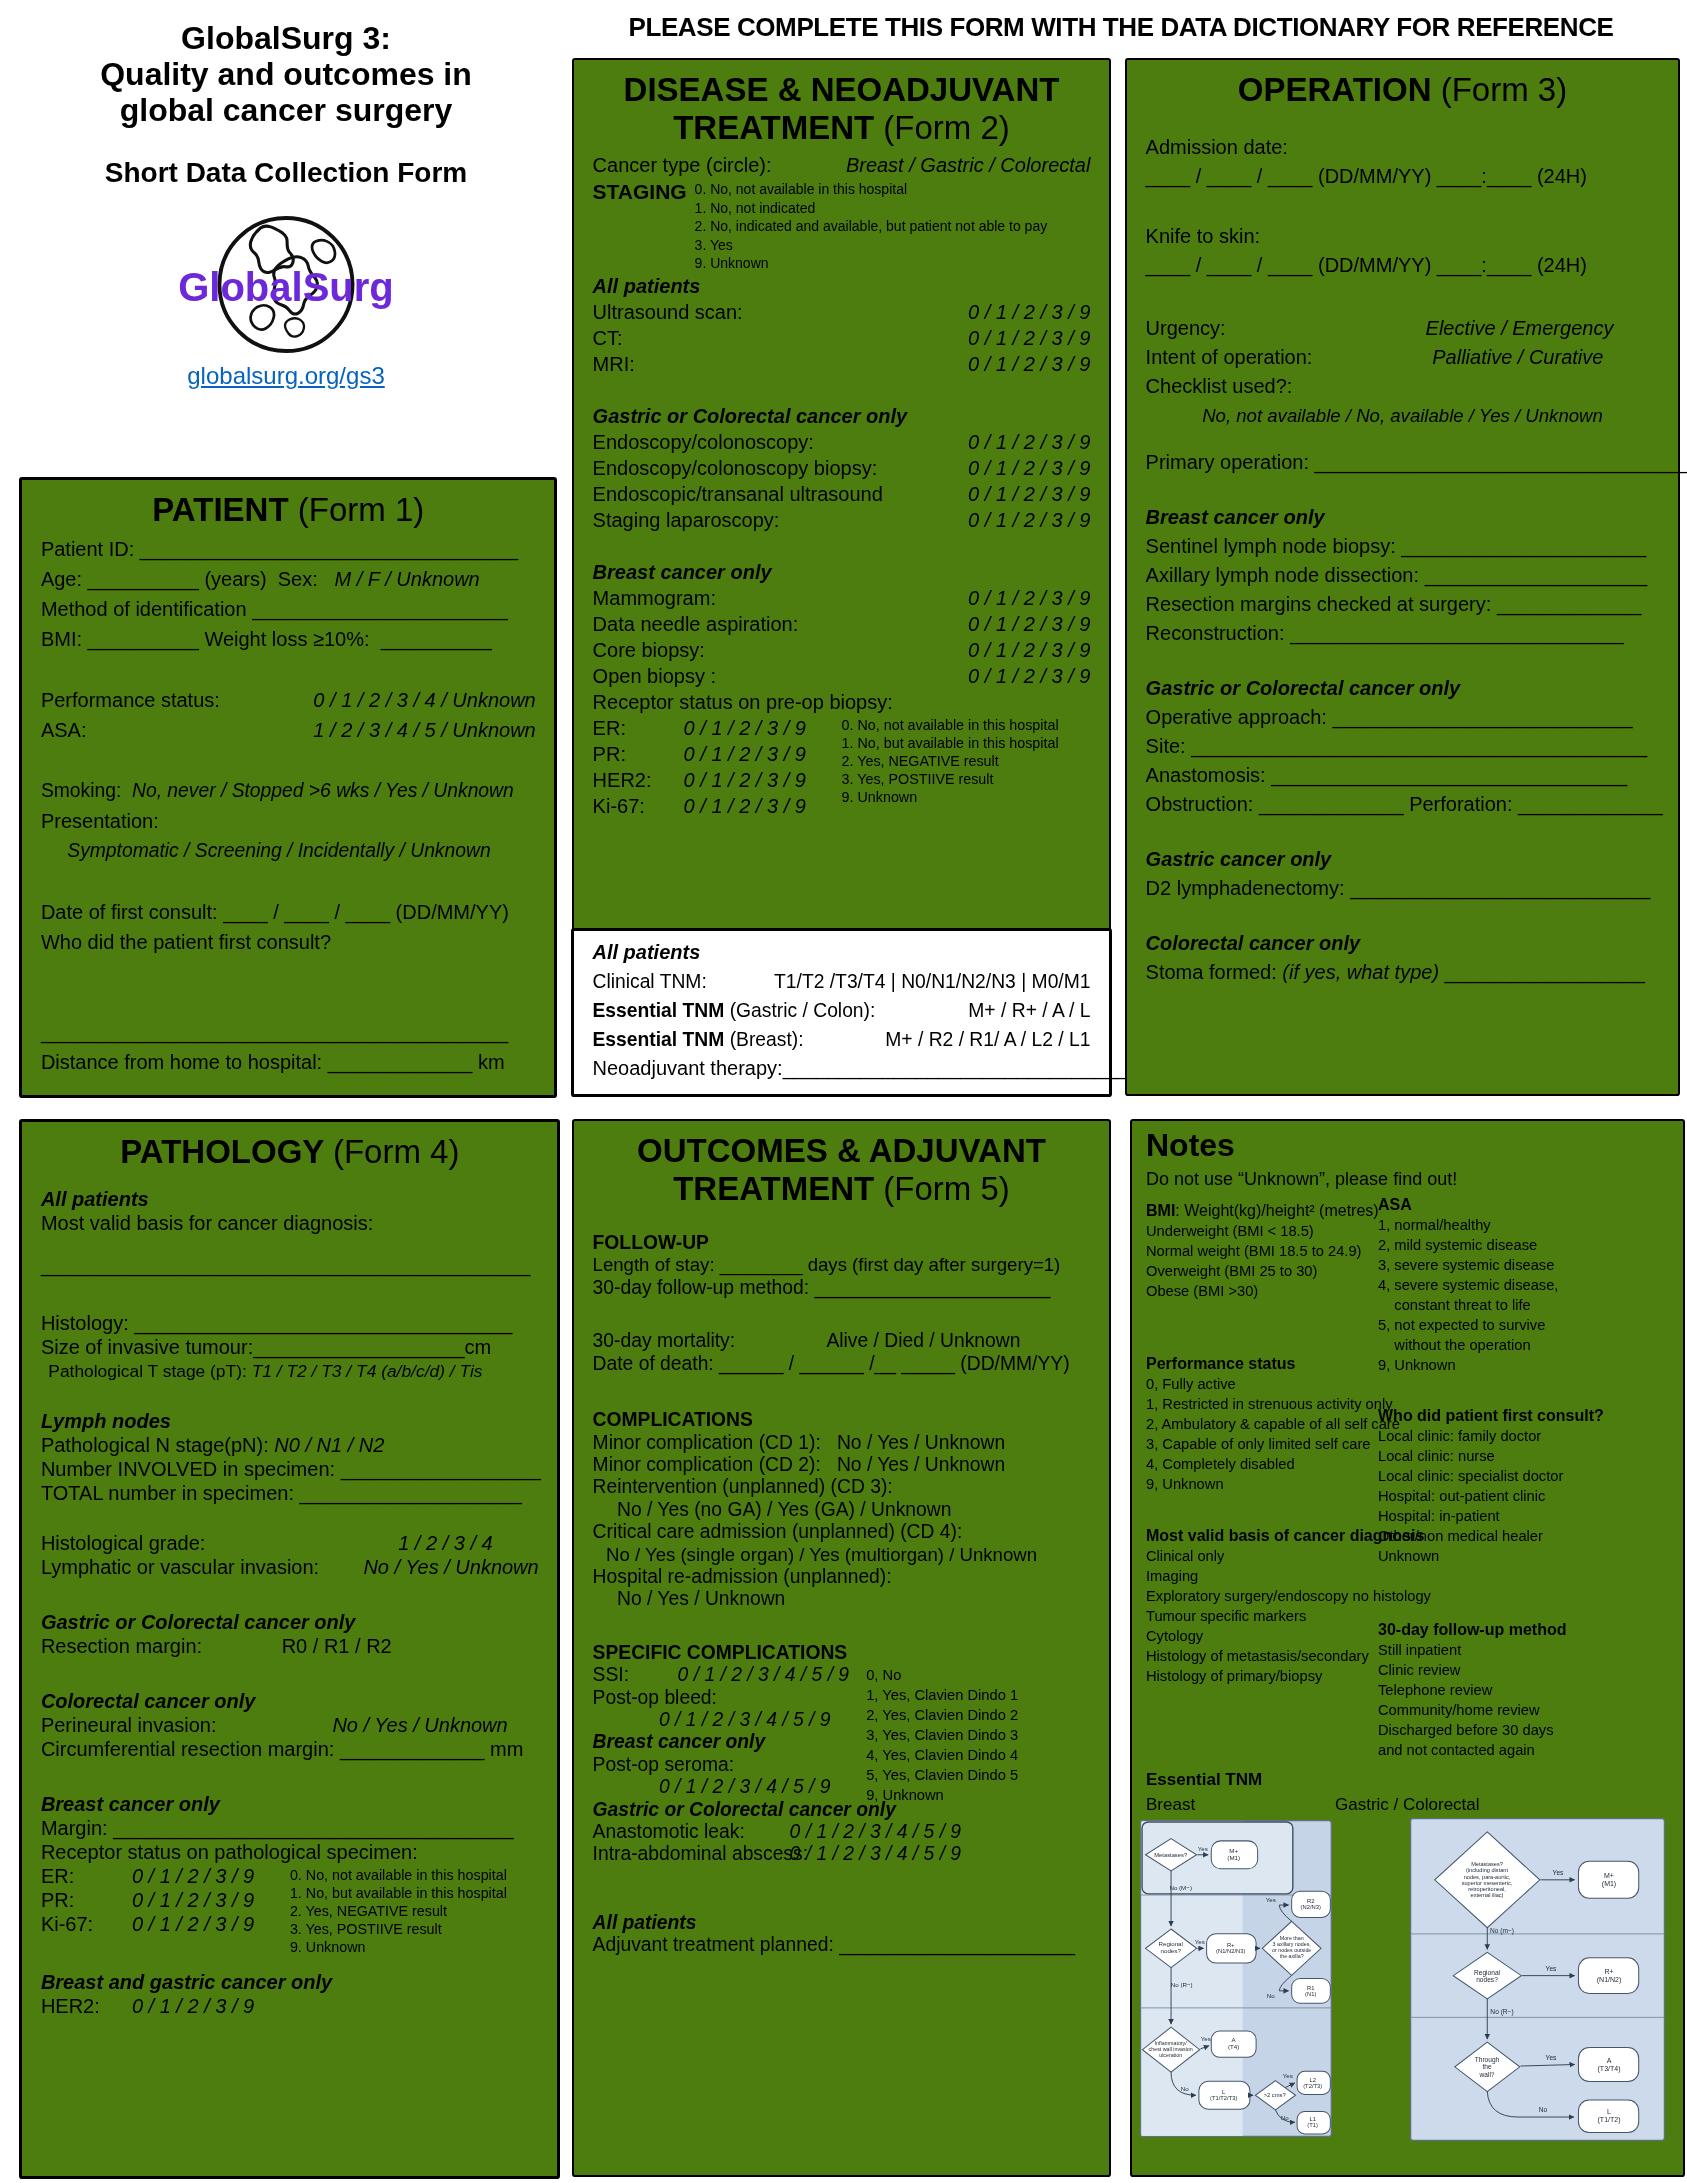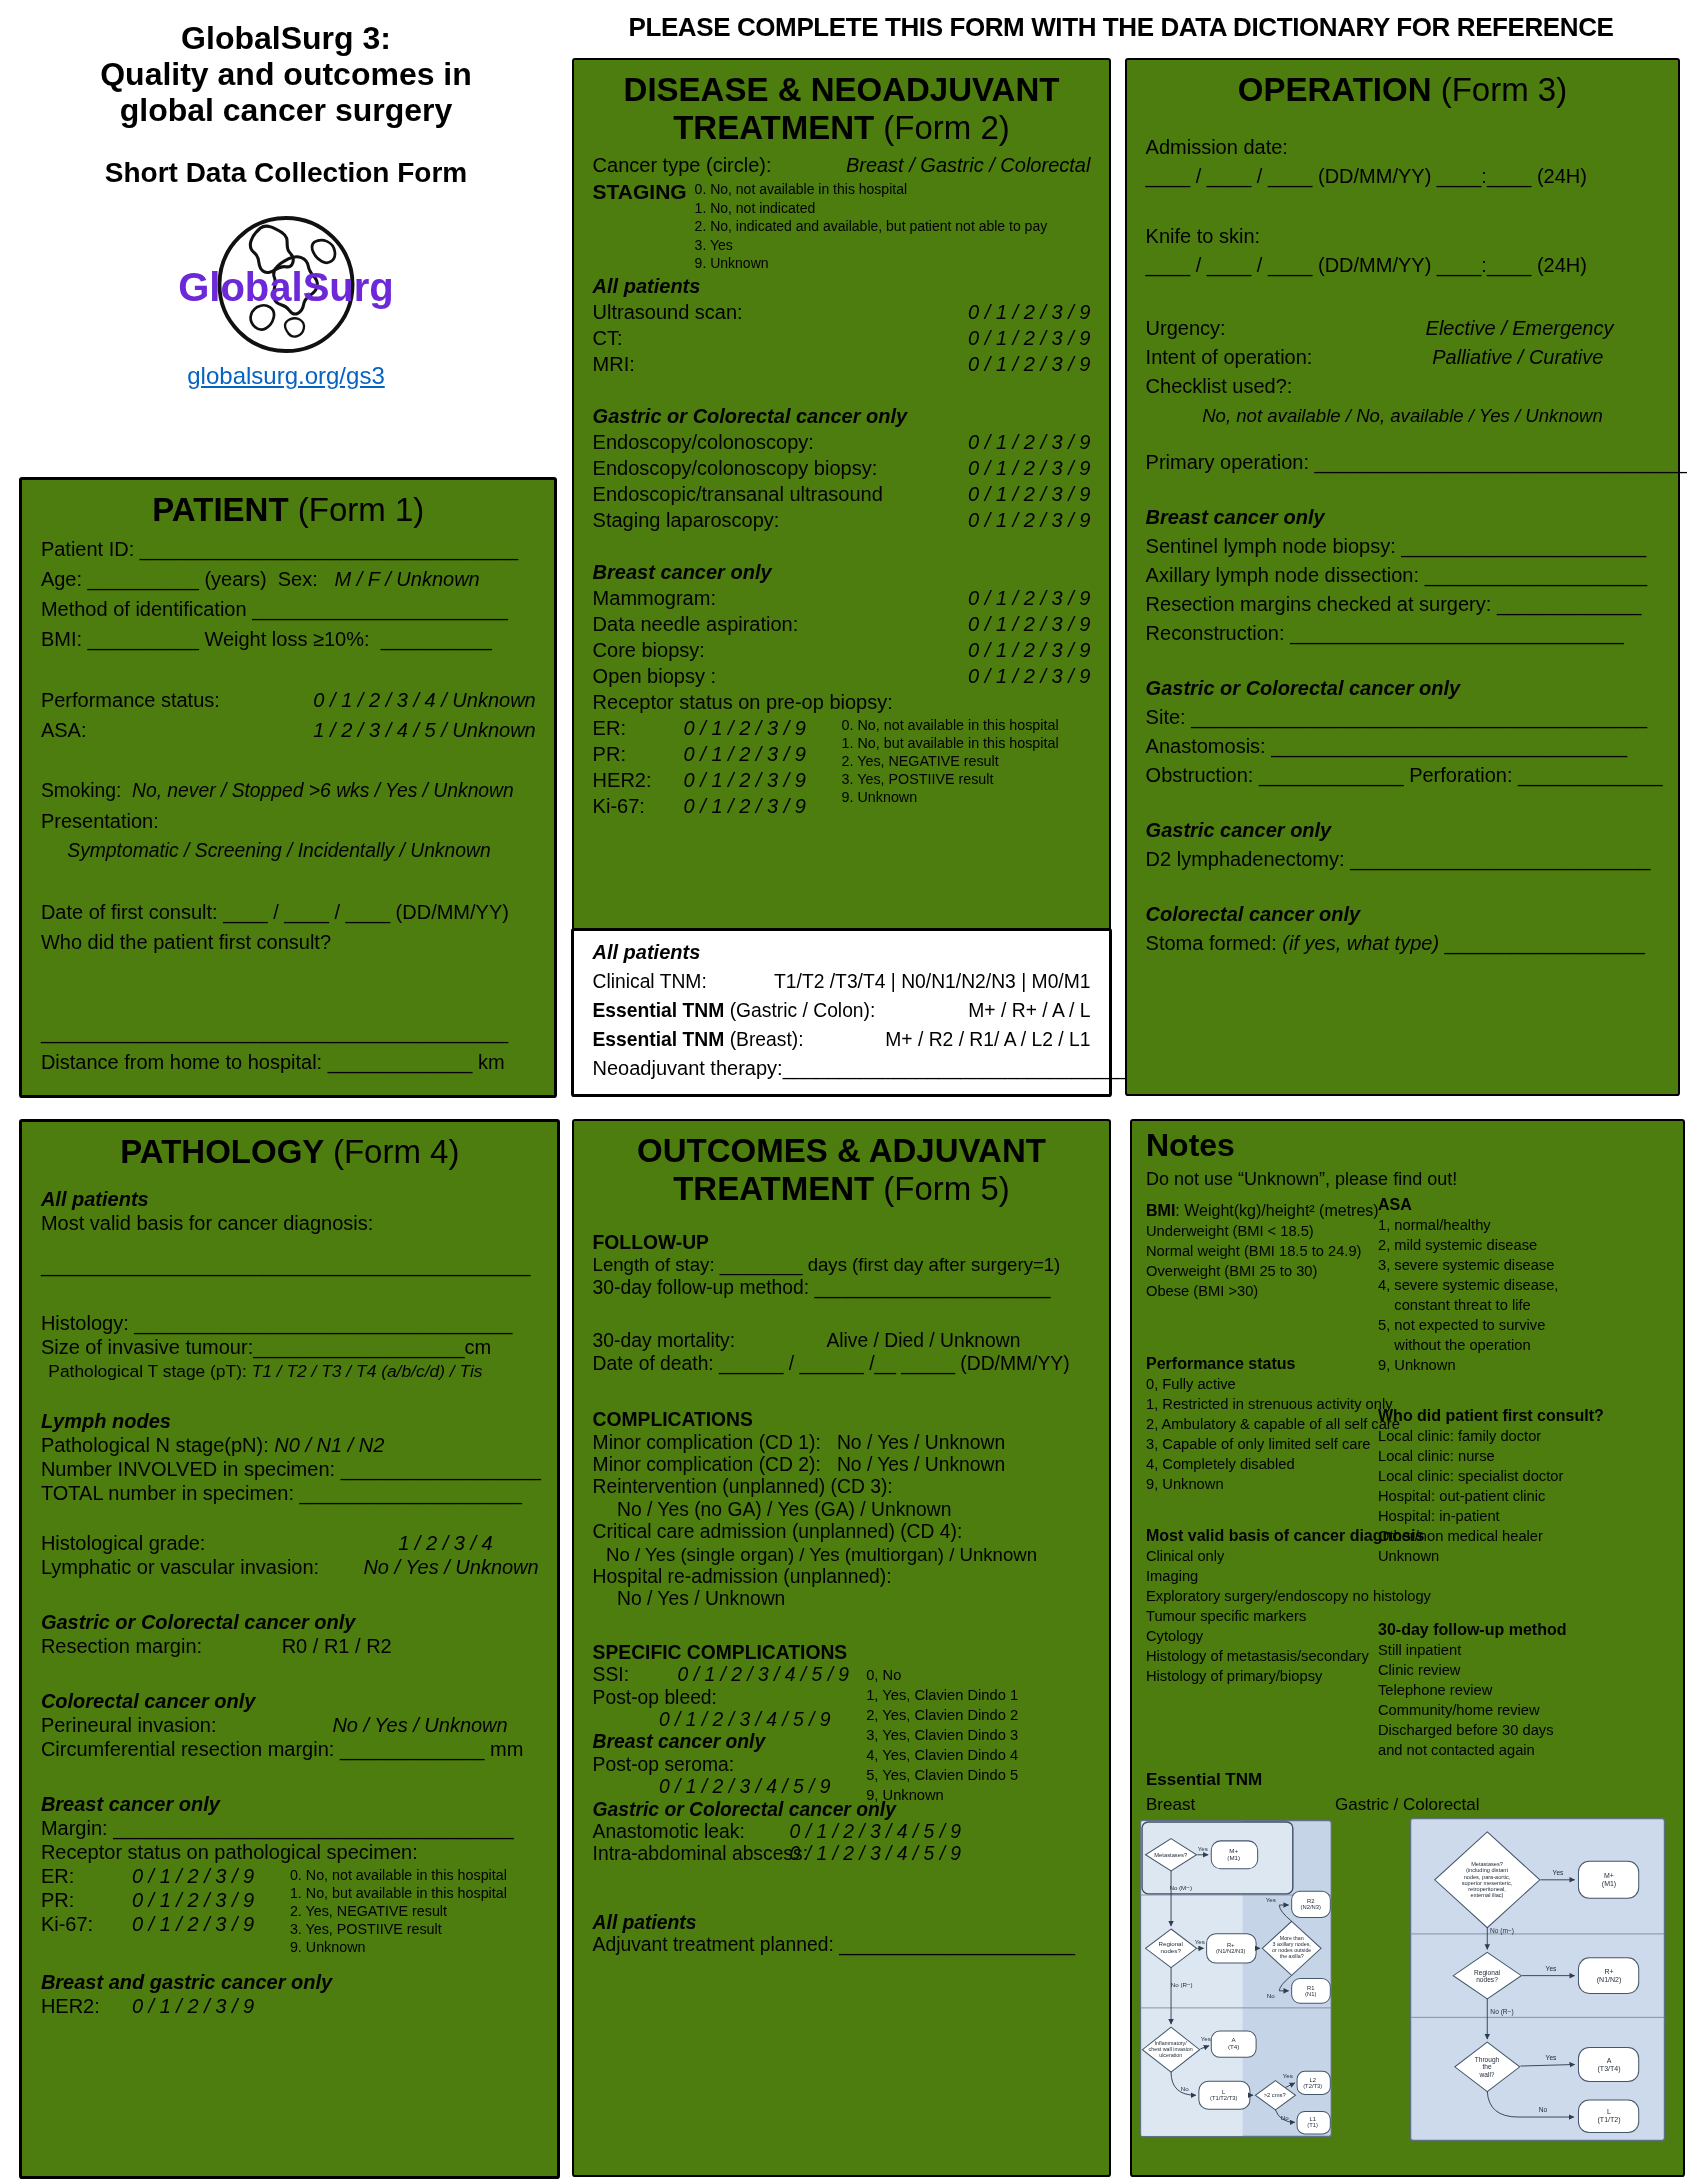--- a/index.html
+++ b/index.html
@@ -254,20 +254,21 @@
     <div class="sp24"></div>
     <div class="ln"><span>Primary operation:</span> <span>____________________________________</span></div>
     <div class="sp34"></div>
     <div class="ln bi"><span>Breast cancer only</span></div>
     <div class="ln"><span>Sentinel lymph node biopsy:</span> <span>______________________</span></div>
     <div class="ln"><span>Axillary lymph node dissection:</span> <span>____________________</span></div>
     <div class="ln"><span>Resection margins checked at surgery:</span> <span>_____________</span></div>
     <div class="ln"><span>Reconstruction:</span> <span>______________________________</span></div>
     <div class="sp34"></div>
     <div class="ln bi"><span>Gastric or Colorectal cancer only</span></div>
+    <div class="ln"><span>Operative approach:</span> <span>___________________________</span></div>
     <div class="ln"><span>Site:</span> <span>_________________________________________</span></div>
     <div class="ln"><span>Anastomosis:</span> <span>________________________________</span></div>
     <div class="ln"><span>Obstruction:</span> <span>_____________</span> <span>Perforation:</span> <span>_____________</span></div>
     <div class="sp34"></div>
     <div class="ln bi"><span>Gastric cancer only</span></div>
     <div class="ln"><span>D2 lymphadenectomy:</span> <span>___________________________</span></div>
     <div class="sp34"></div>
     <div class="ln bi"><span>Colorectal cancer only</span></div>
     <div class="ln"><span>Stoma formed:</span> <span class="it">(if yes, what type)</span> <span>__________________</span></div>
   </div>

